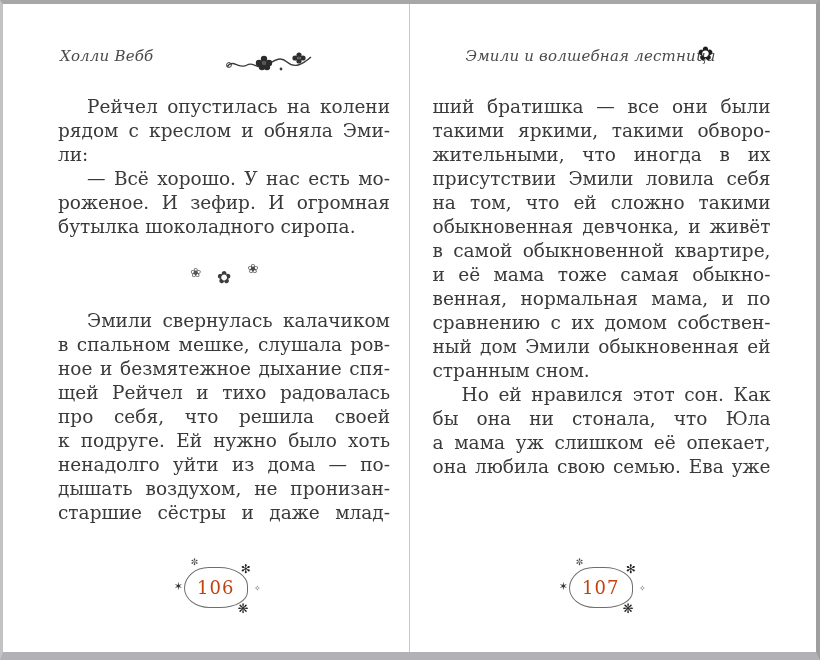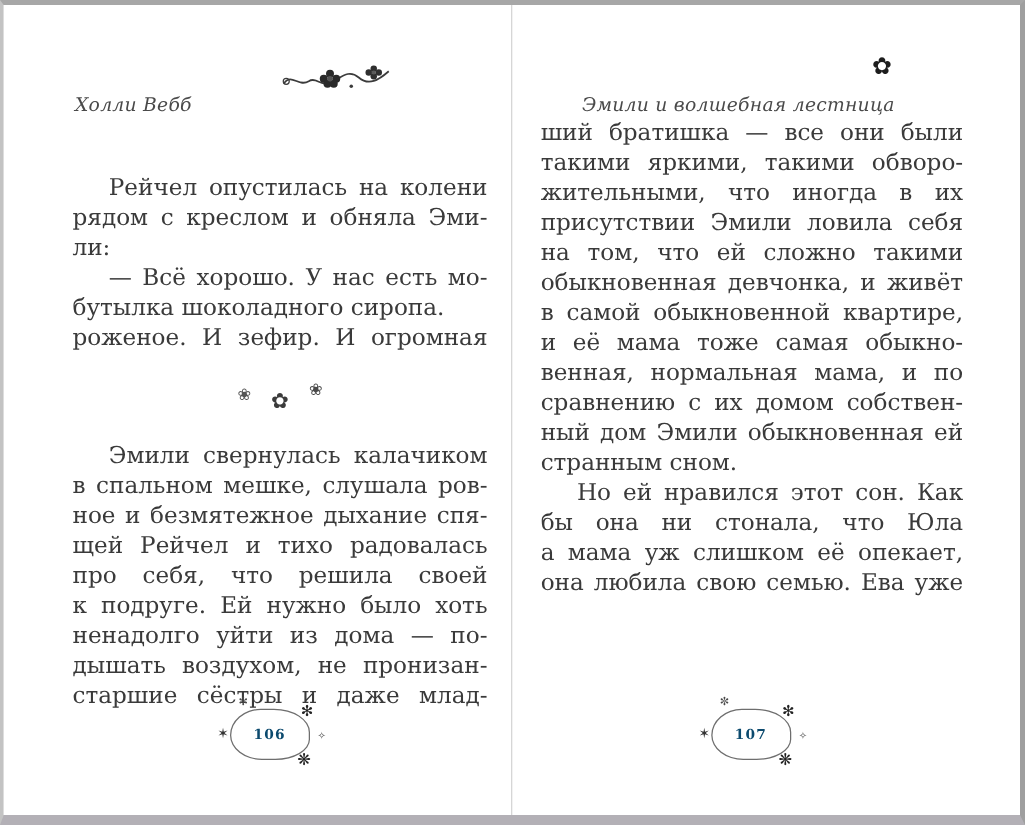--- a/index.html
+++ b/index.html
@@ -20,39 +20,38 @@
   .page { position: relative; flex: 1 1 50%; background: #ffffff; }
   .page-left { border-right: 1px solid #c9c9c9; }
 
   .running-header {
     position: absolute; top: 43px;
     font-style: italic;
     font-size: 15px;
     color: #4a4a4a;
     letter-spacing: 0.2px;
     white-space: nowrap;
-    margin-top: 28px;
   }
   .page-left .running-header { left: 57px; }
   .page-right .running-header { left: 56px; }
 
   .flourish { position: absolute; left: 220px; top: 46px; }
   .corner-flower {
     position: absolute; left: 288px; top: 40px;
     font-family: "DejaVu Sans", sans-serif;
     font-size: 19px; color: #1d1d1d; line-height: 1;
   }
 
   .body-text {
     position: absolute; top: 91px;
     font-size: 18.5px;
     line-height: 24px;
     color: #3a3a3a;
   }
-  .page-left .body-text  { left: 55px; width: 332px; margin-top: 44px; }
+  .page-left .body-text  { left: 55px; width: 332px; }
   .page-right .body-text { left: 23px; width: 338px; }
 
   .line {
     text-align: justify;
     text-align-last: justify;
     -moz-text-align-last: justify;
     height: 24px;
     white-space: nowrap;
   }
   .line.indent { padding-left: 29px; }
@@ -74,23 +73,22 @@
     position: absolute; top: 561px; left: 50%;
     width: 66px; height: 46px;
   }
   .page-left  .page-badge { margin-left: -23px; }
   .page-right .page-badge { margin-left: -45px; }
   .badge-cloud {
     position: absolute; inset: 2px 1px 3px 1px;
     border: 1.3px solid #6e6e6e;
     border-radius: 46% 54% 52% 48% / 62% 55% 48% 58%;
     display: flex; align-items: center; justify-content: center;
-    font-size: 11px; color: #0c4a6e; letter-spacing: 1px;
+    font-size: 18px; color: #c2410c; letter-spacing: 1px;
     background: #fff;
-    font-weight: bold;
   }
   .badge-deco {
     position: absolute;
     font-family: "DejaVu Sans", sans-serif;
     line-height: 1; color: #2e2e2e;
   }
   .deco-0 { top: -7px; left: 8px;  font-size: 9px;  color: #4a4a4a; }
   .deco-1 { top: -2px; right: -2px; font-size: 12px; color: #222; }
   .deco-2 { bottom: -4px; right: 0px; font-size: 13px; color: #1f1f1f; }
   .deco-3 { top: 16px; left: -9px; font-size: 11px; color: #333; }
@@ -128,22 +126,22 @@
     </div>
 
     <div class="body-text">
         <div class="para">
           <div class="line indent">Рейчел опустилась на колени</div>
           <div class="line">рядом с креслом и обняла Эми-</div>
           <div class="line end">ли:</div>
         </div>
         <div class="para">
           <div class="line indent">— Всё хорошо. У нас есть мо-</div>
+          <div class="line">роженое. И зефир. И огромная</div>
           <div class="line end">бутылка шоколадного сиропа.</div>
-          <div class="line">роженое. И зефир. И огромная</div>
         </div>
         <div class="separator">
           <span class="sep-flower f0">❀</span>
           <span class="sep-flower f1">✿</span>
           <span class="sep-flower f2">❀</span>
         </div>
         <div class="para">
           <div class="line indent">Эмили свернулась калачиком</div>
           <div class="line">в спальном мешке, слушала ров-</div>
           <div class="line">ное и безмятежное дыхание спя-</div>

